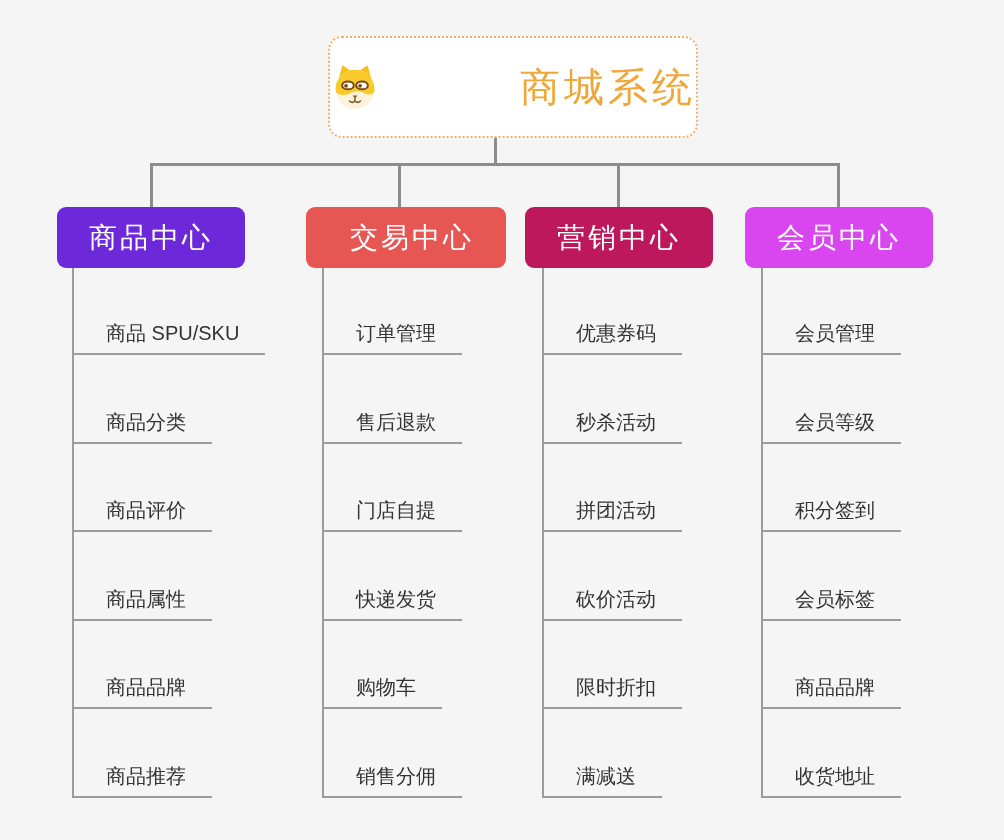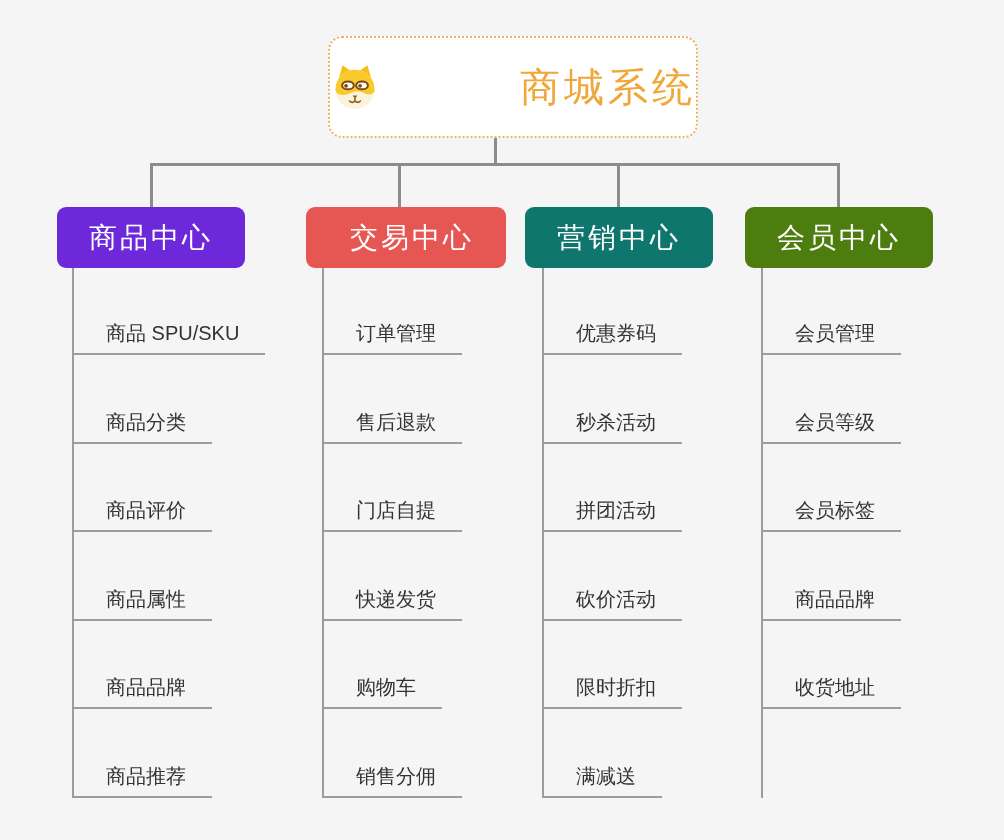--- a/index.html
+++ b/index.html
@@ -133,22 +133,22 @@
 
   <div class="line root-stub"></div>
   <div class="line trunk-hline"></div>
   <div class="line drop drop-1"></div>
   <div class="line drop drop-2"></div>
   <div class="line drop drop-3"></div>
   <div class="line drop drop-4"></div>
 
   <div class="branch-node branch-1" style="background-color: #6d28d9;">商品中心</div>
   <div class="branch-node branch-2" style="background-color: rgb(230, 86, 83); padding-left: 12px;">交易中心</div>
-  <div class="branch-node branch-3" style="background-color: #0f766e;">营销中心</div>
-  <div class="branch-node branch-4" style="background-color: #4d7c0f;">会员中心</div>
+  <div class="branch-node branch-3" style="background-color: #be185d;">营销中心</div>
+  <div class="branch-node branch-4" style="background-color: #d946ef;">会员中心</div>
 
   <div class="spine spine-1"></div>
   <div class="spine spine-2"></div>
   <div class="spine spine-3"></div>
   <div class="spine spine-4"></div>
 
   <div class="leaf-col col-1">
     <div class="leaf">商品 SPU/SKU</div>
     <div class="leaf">商品分类</div>
     <div class="leaf">商品评价</div>
@@ -171,18 +171,19 @@
     <div class="leaf">秒杀活动</div>
     <div class="leaf">拼团活动</div>
     <div class="leaf">砍价活动</div>
     <div class="leaf">限时折扣</div>
     <div class="leaf">满减送</div>
   </div>
 
   <div class="leaf-col col-4">
     <div class="leaf">会员管理</div>
     <div class="leaf">会员等级</div>
+    <div class="leaf">积分签到</div>
     <div class="leaf">会员标签</div>
     <div class="leaf">商品品牌</div>
     <div class="leaf">收货地址</div>
   </div>
 
 </div>
 
 </body></html>

